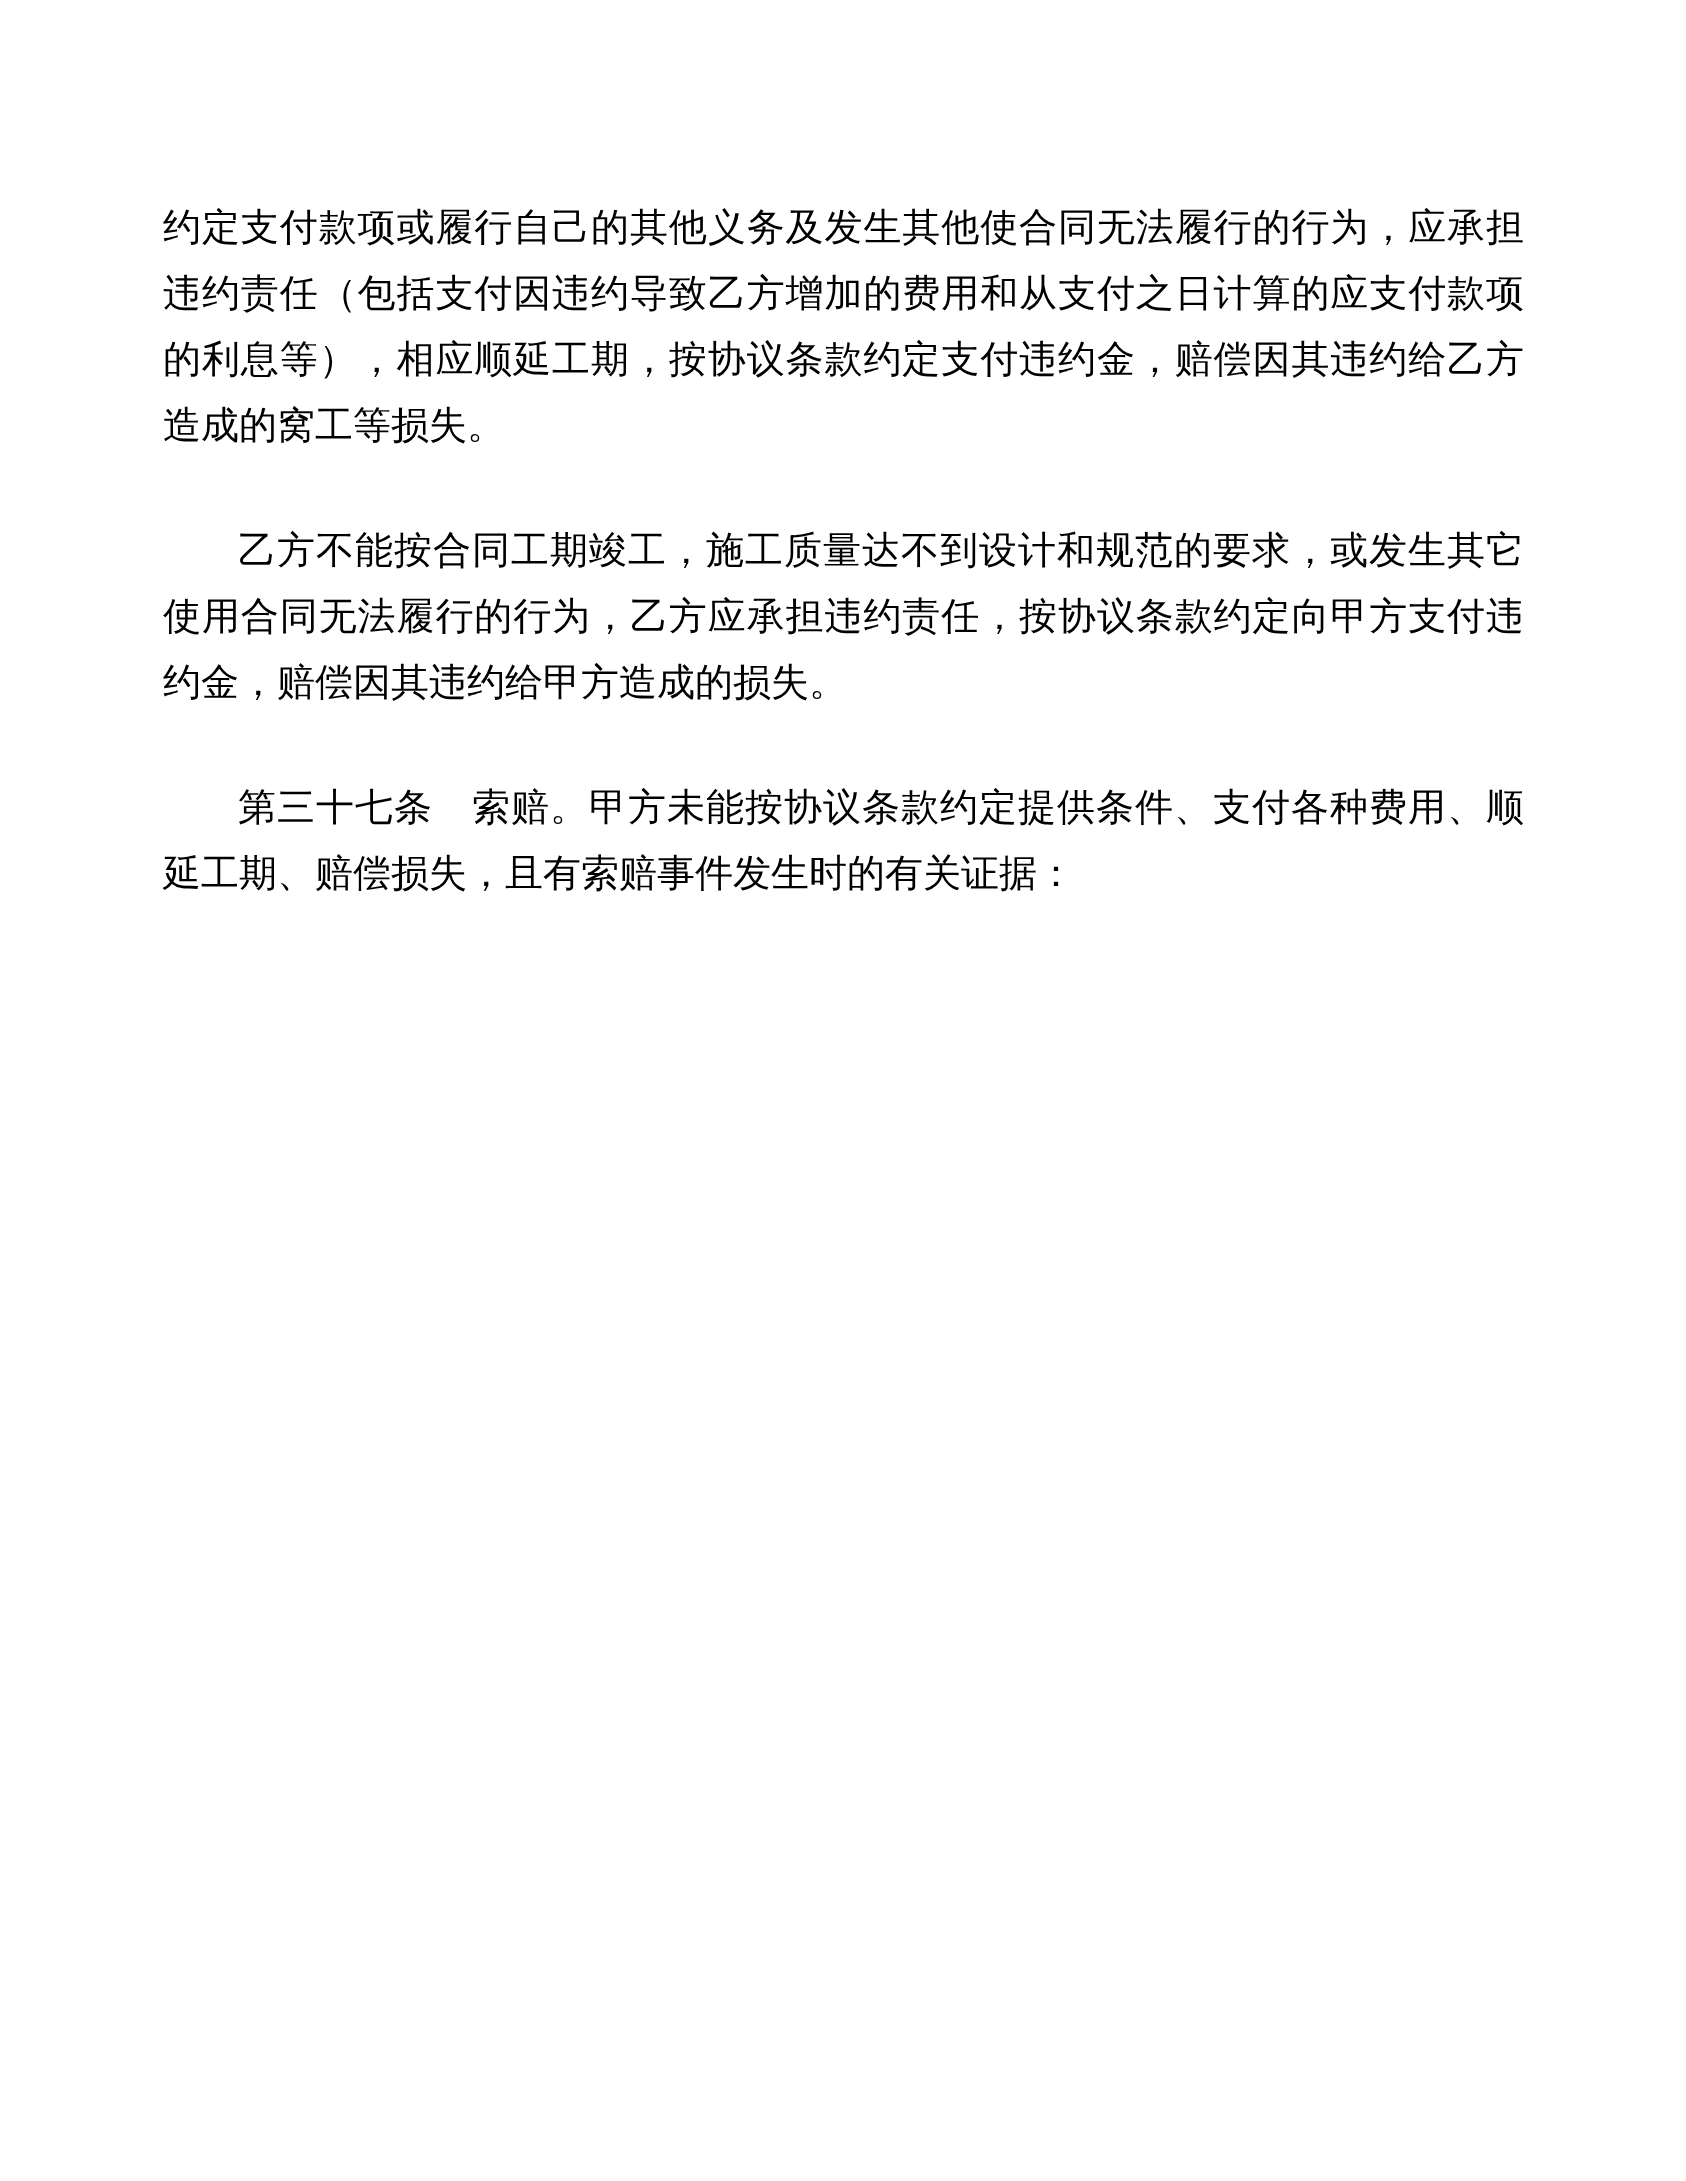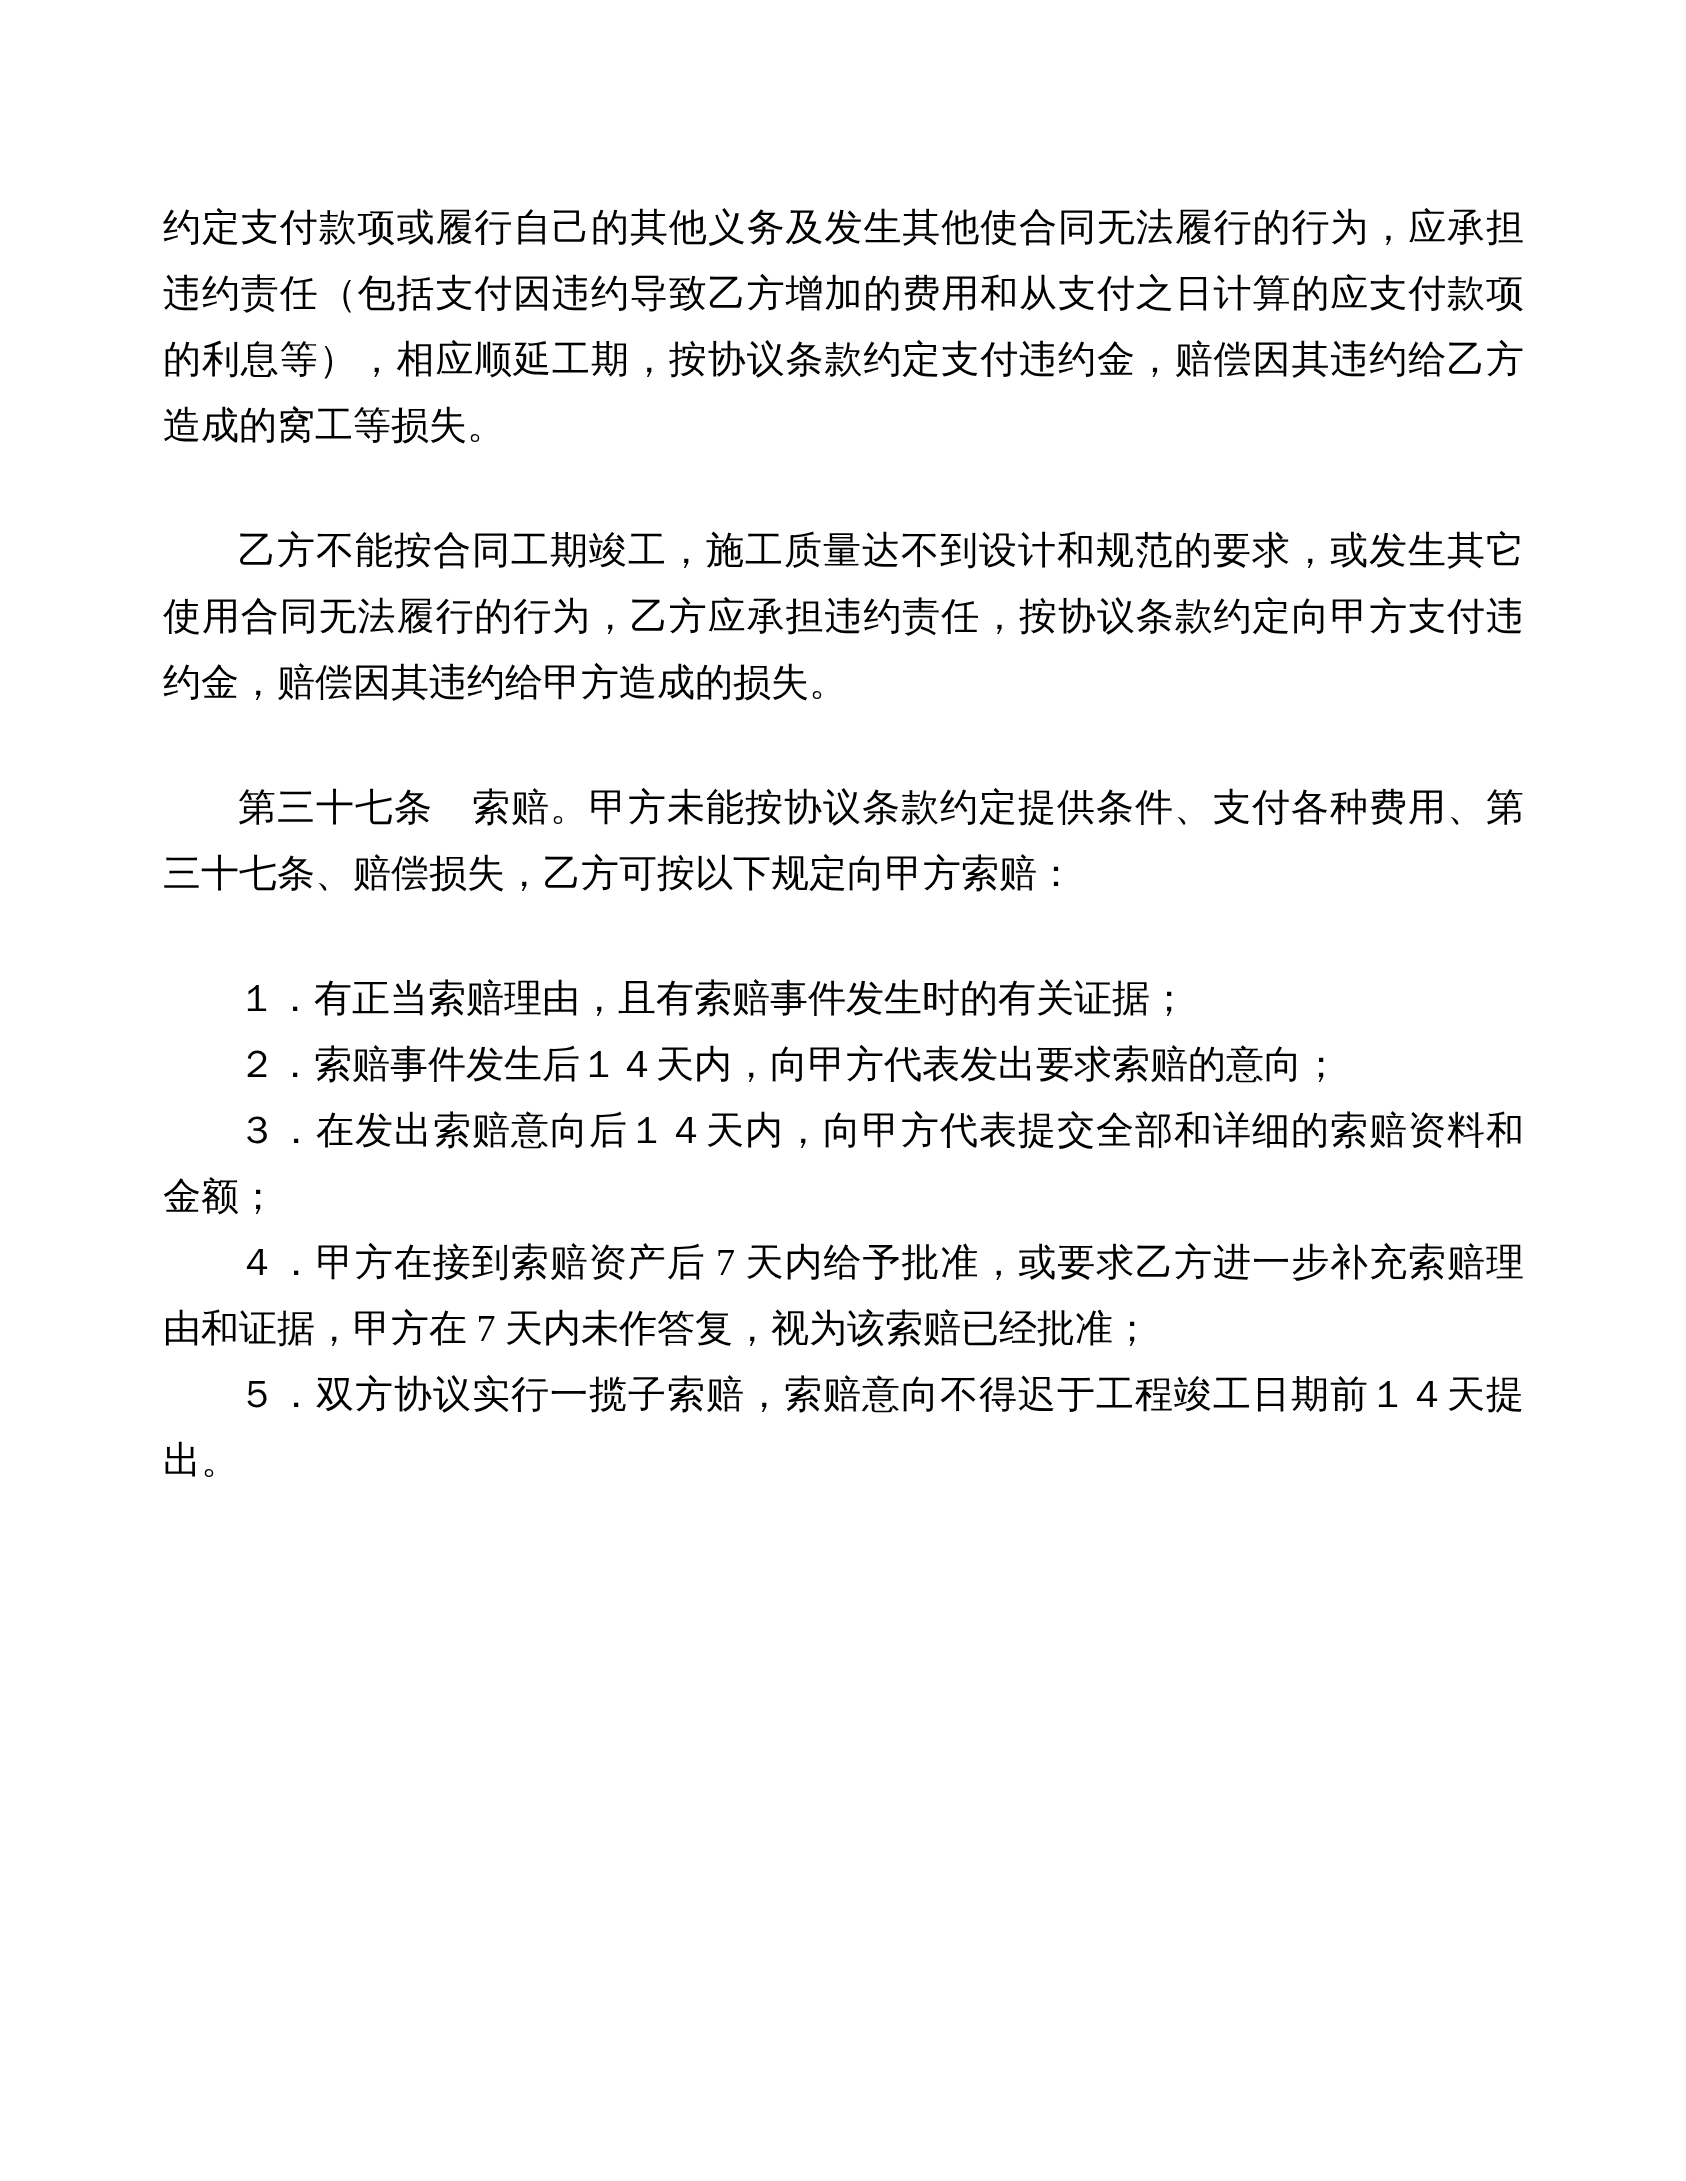--- a/index.html
+++ b/index.html
@@ -27,25 +27,18 @@
 <body>
 
 <div class="page">
 
   <p class="para">约定支付款项或履行自己的其他义务及发生其他使合同无法履行的行为，应承担违约责任（包括支付因违约导致乙方增加的费用和从支付之日计算的应支付款项的利息等），相应顺延工期，按协议条款约定支付违约金，赔偿因其违约给乙方造成的窝工等损失。</p>
 
   <p class="para indent">乙方不能按合同工期竣工，施工质量达不到设计和规范的要求，或发生其它使用合同无法履行的行为，乙方应承担违约责任，按协议条款约定向甲方支付违约金，赔偿因其违约给甲方造成的损失。</p>
 
 
 
-  <p class="para indent">第三十七条　索赔。甲方未能按协议条款约定提供条件、支付各种费用、第三十七条、赔偿损失，乙方可按以下规定向甲方索赔：</p>
+  <p class="para indent">第三十七条　索赔。甲方未能按协议条款约定提供条件、支付各种费用、顺延工期、赔偿损失，且有索赔事件发生时的有关证据：</p>
 
-  <div class="claim-list">
-    <p class="claim-item indent">１．有正当索赔理由，且有索赔事件发生时的有关证据；</p>
-    <p class="claim-item indent">２．索赔事件发生后１４天内，向甲方代表发出要求索赔的意向；</p>
-    <p class="claim-item indent">３．在发出索赔意向后１４天内，向甲方代表提交全部和详细的索赔资料和金额；</p>
-    <p class="claim-item indent">４．甲方在接到索赔资产后 7 天内给予批准，或要求乙方进一步补充索赔理由和证据，甲方在 7 天内未作答复，视为该索赔已经批准；</p>
-    <p class="claim-item indent">５．双方协议实行一揽子索赔，索赔意向不得迟于工程竣工日期前１４天提出。</p>
-  </div>
 
 
 </div>
 
 
 </body></html>

